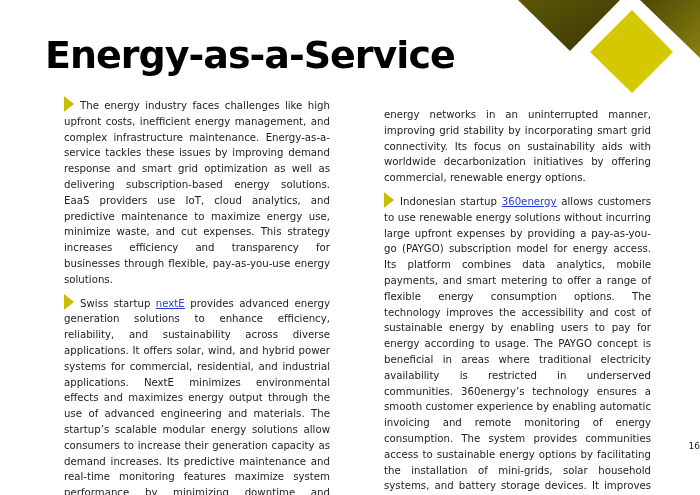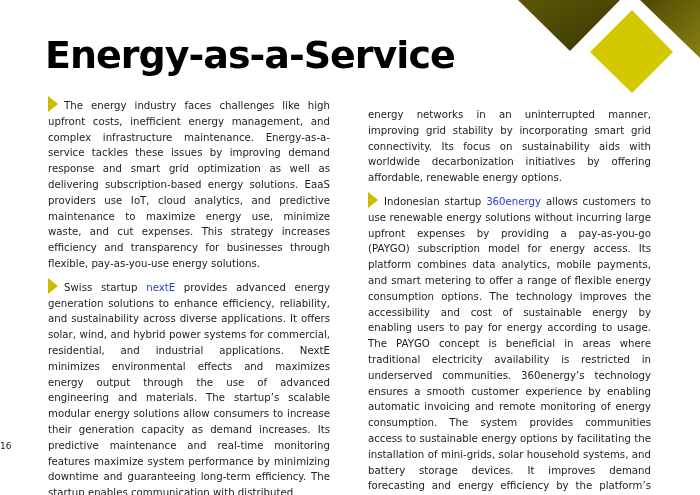--- a/index.html
+++ b/index.html
@@ -2,25 +2,25 @@
 <html><head>
 <meta charset="utf-8">
 <style>
   html, body { margin:0; padding:0; }
   body { width:700px; height:495px; background:#ffffff; position:relative; overflow:hidden; font-family:"DejaVu Sans", sans-serif; color:#1a1a1a; }
   .deco { position:absolute; top:0; left:0; width:700px; height:110px; }
   h1.title { position:absolute; left:45px; top:36px; margin:0; font-family:"DejaVu Sans", sans-serif; font-weight:700; font-size:38px; letter-spacing:-1px; color:#000; line-height:1; }
   .col { position:absolute; font-size:10.2px; line-height:15.8px; text-align:justify; color:#222; }
   .col.left { left:48px; top:96px; width:282px; }
   .col.right { left:368px; top:107px; width:283px; }
-  .col p { margin:0 0 6px 0; text-indent:0; }
+  .col p { margin:0 0 6px 16px; text-indent:0; }
   .col p.first { margin-top:0; }
   .marker { display:inline-block; width:0; height:0; border-top:8px solid transparent; border-bottom:8px solid transparent; border-left:10px solid #c9bd00; vertical-align:-3px; margin-right:6px; }
-  a.link { color:#2a3bd6; }
-  .pagenum { position:absolute; left:0; width:700px; top:441px; text-align:left; font-size:9px; color:#222; }
+  a.link { color:#2a3bd6; text-decoration:underline; }
+  .pagenum { position:absolute; left:0; width:700px; top:441px; text-align:right; font-size:9px; color:#222; }
 </style>
 </head>
 <body>
 
 <svg class="deco" viewBox="0 0 700 110" width="700" height="110">
   <defs>
     <linearGradient id="g1" x1="0" y1="0" x2="1" y2="1">
       <stop offset="0" stop-color="#5c5706"></stop>
       <stop offset="1" stop-color="#3a3604"></stop>
     </linearGradient>
@@ -35,17 +35,17 @@
 </svg>
 
 <h1 class="title">Energy-as-a-Service</h1>
 
 <div class="col left">
   <p class="first"><span class="marker"></span><span>The energy industry faces challenges like high upfront costs, inefficient energy management, and complex infrastructure maintenance. Energy-as-a-service tackles these issues by improving demand response and smart grid optimization as well as delivering subscription-based energy solutions. EaaS providers use IoT, cloud analytics, and predictive maintenance to maximize energy use, minimize waste, and cut expenses. This strategy increases efficiency and transparency for businesses through flexible, pay-as-you-use energy solutions.</span></p>
   <p><span class="marker"></span><span>Swiss startup </span><a class="link">nextE</a><span> provides advanced energy generation solutions to enhance efficiency, reliability, and sustainability across diverse applications. It offers solar, wind, and hybrid power systems for commercial, residential, and industrial applications. NextE minimizes environmental effects and maximizes energy output through the use of advanced engineering and materials. The startup’s scalable modular energy solutions allow consumers to increase their generation capacity as demand increases. Its predictive maintenance and real-time monitoring features maximize system performance by minimizing downtime and guaranteeing long-term efficiency. The startup enables communication with distributed</span></p>
 </div>
 
 <div class="col right">
-  <p>energy networks in an uninterrupted manner, improving grid stability by incorporating smart grid connectivity. Its focus on sustainability aids with worldwide decarbonization initiatives by offering affordable, renewable energy options.</p>
+  <p>energy networks in an uninterrupted manner, improving grid stability by incorporating smart grid connectivity. Its focus on sustainability aids with worldwide decarbonization initiatives by offering commercial, renewable energy options.</p>
   <p><span class="marker"></span><span>Indonesian startup </span><a class="link">360energy</a><span> allows customers to use renewable energy solutions without incurring large upfront expenses by providing a pay-as-you-go (PAYGO) subscription model for energy access. Its platform combines data analytics, mobile payments, and smart metering to offer a range of flexible energy consumption options. The technology improves the accessibility and cost of sustainable energy by enabling users to pay for energy according to usage. The PAYGO concept is beneficial in areas where traditional electricity availability is restricted in underserved communities. 360energy’s technology ensures a smooth customer experience by enabling automatic invoicing and remote monitoring of energy consumption. The system provides communities access to sustainable energy options by facilitating the installation of mini-grids, solar household systems, and battery storage devices. It improves demand forecasting and energy efficiency by the platform’s integration of IoT connections.</span></p>
 </div>
 
 <div class="pagenum">16</div>
 
 </body></html>

